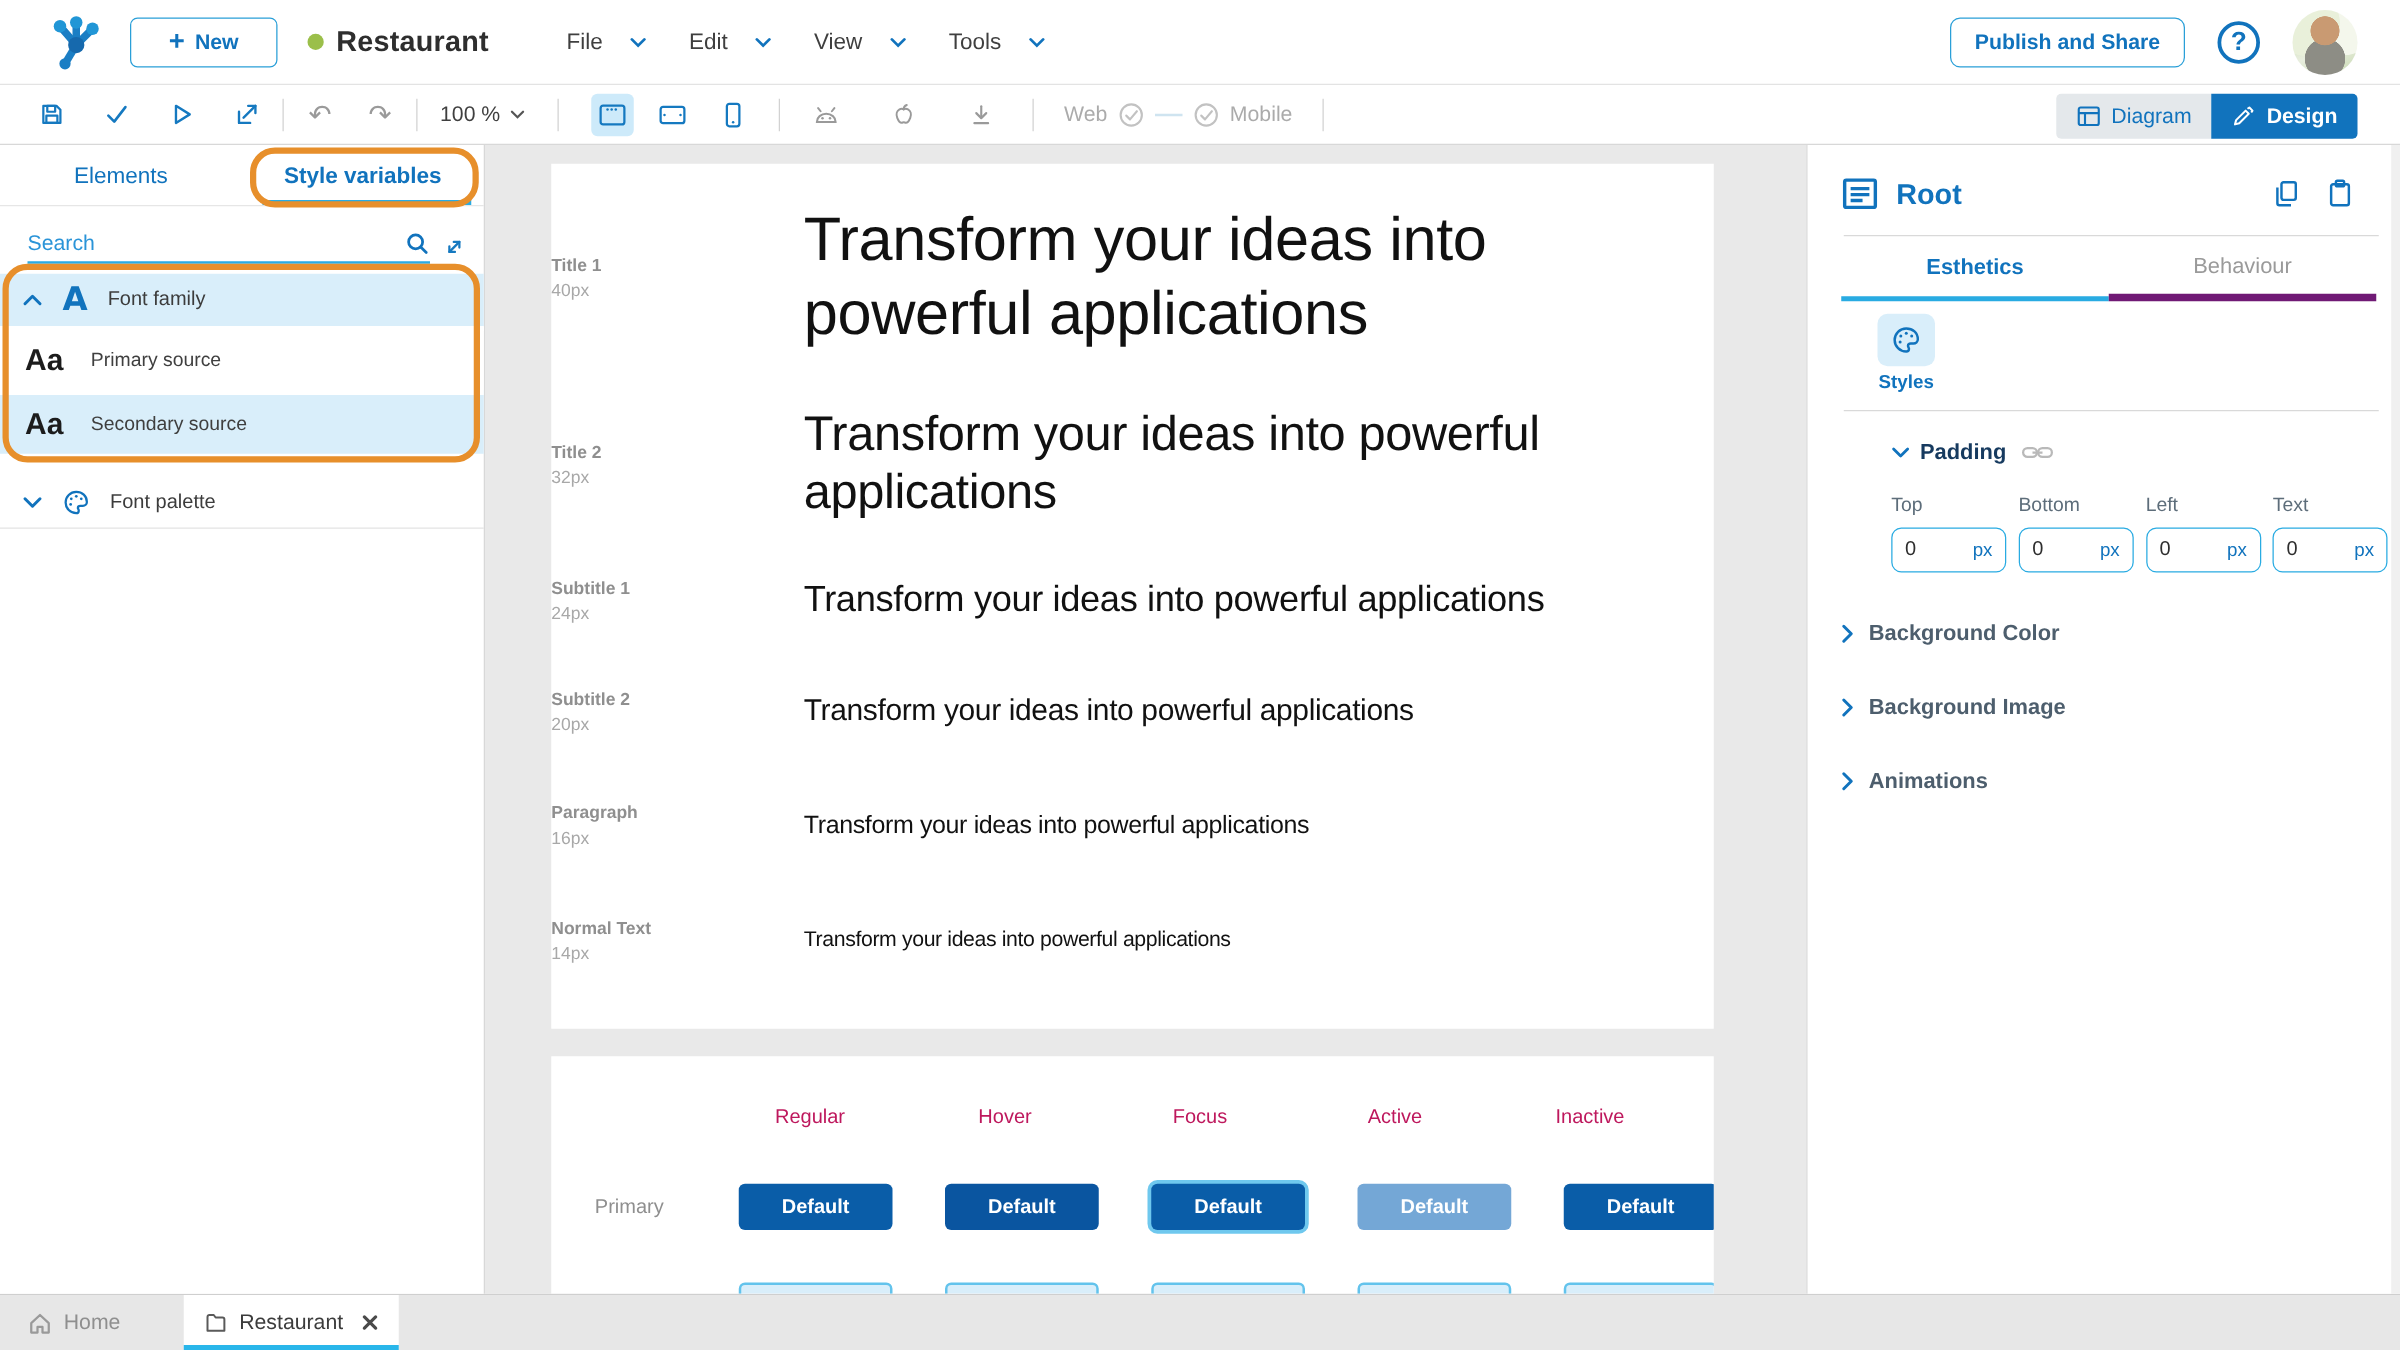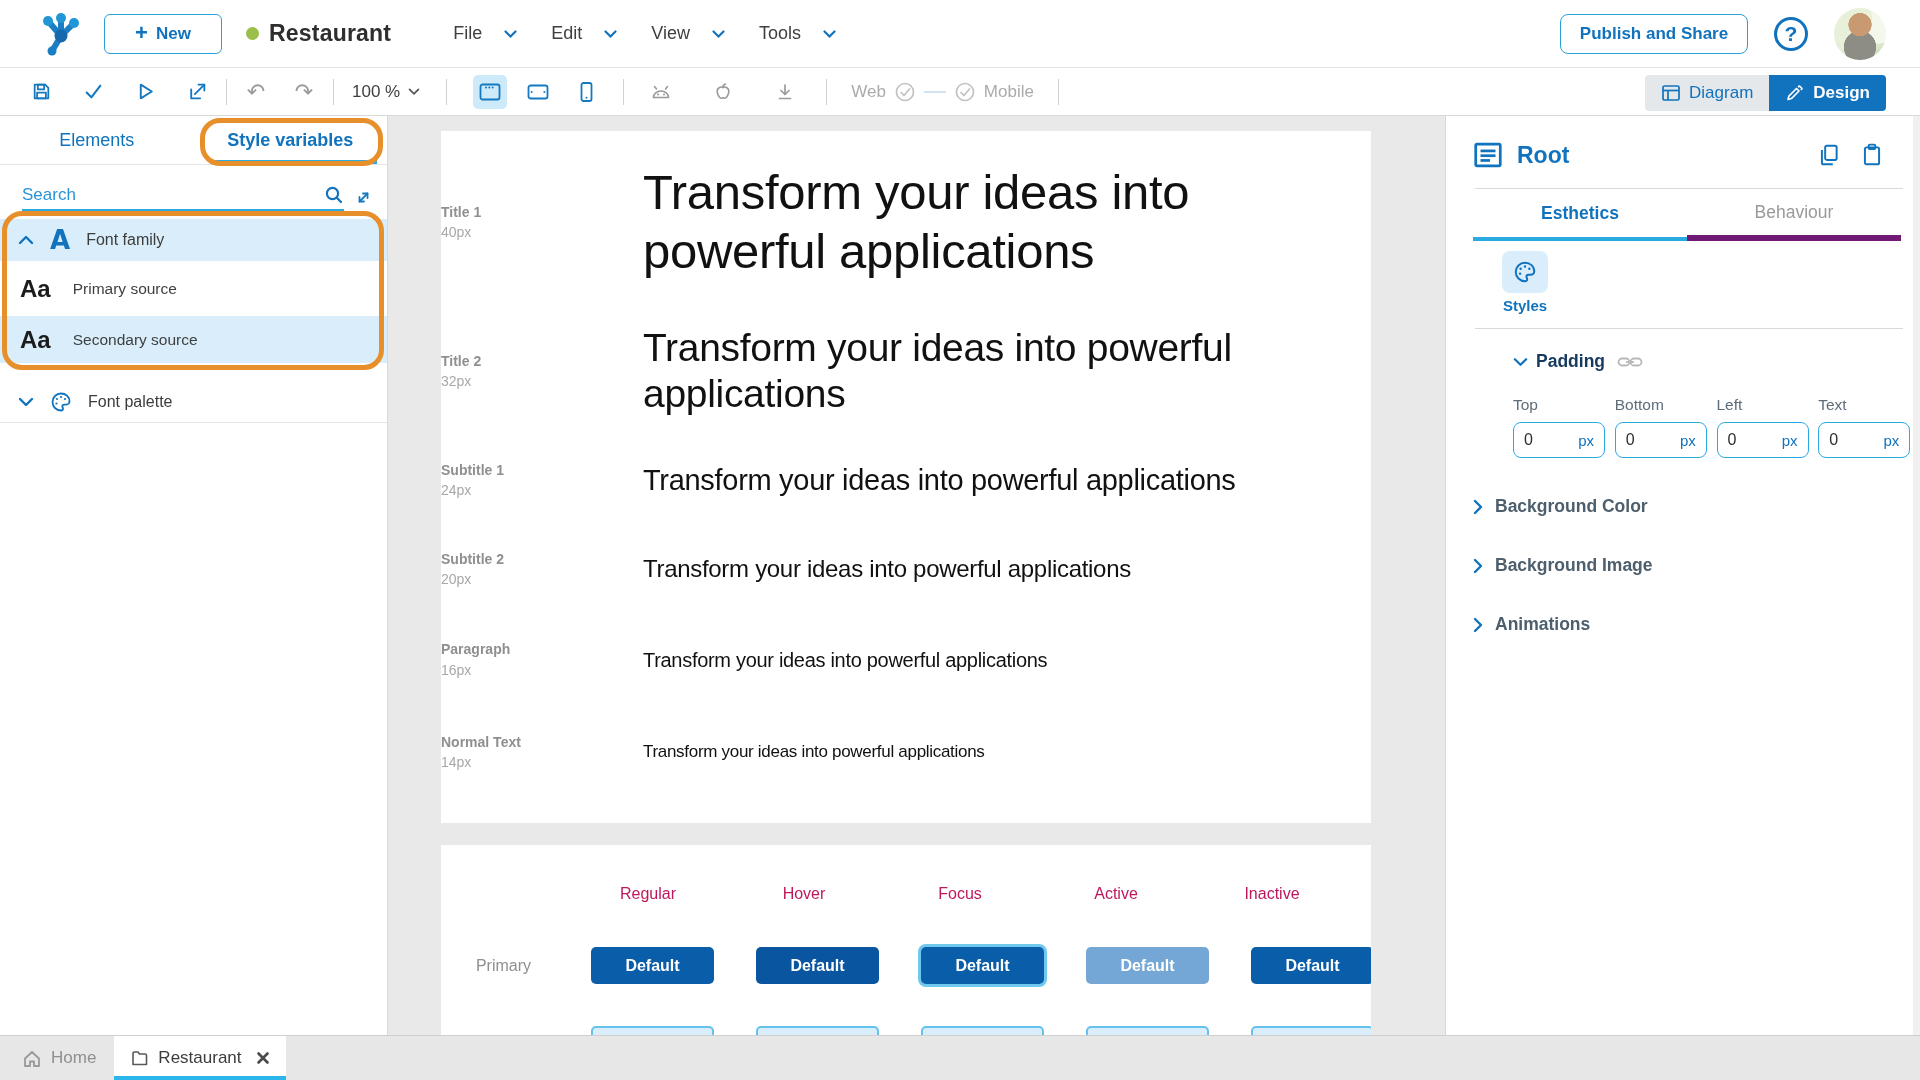--- a/index.html
+++ b/index.html
@@ -125,21 +125,21 @@
   .pad-fields { display:flex; margin-top:24px; }
   .pad-field { width:112px; }
   .pad-field .flbl { font-size:15.5px; color:#5d6d7a; margin-bottom:8px; }
   .pad-input { width:92px; height:36px; border:1.5px solid #29abe2; border-radius:8px; display:flex; align-items:center; padding:0 10px; }
   .pad-input input { width:40px; border:none; outline:none; font-size:16px; color:#2e2e2e; font-family:inherit; }
   .pad-input .unit { margin-left:auto; font-size:15px; color:#1173bd; }
   .collapse-row { display:flex; align-items:center; gap:12px; margin-top:38px; cursor:pointer; }
   .collapse-row .lbl { font-size:17.5px; font-weight:700; color:#4d5e6d; }
 
   
-  .bottombar { height:45px; background:#e7e7e7; border-top:1px solid #cfcfcf; display:flex; align-items:stretch; flex:0 0 auto; }
+  .bottombar { height:45px; background:#e7e7e7; border-top:1px solid #cfcfcf; display:flex; align-items:stretch; flex:0 0 auto;gap:33px; }
   .bt-home { display:flex; align-items:center; gap:9px; color:#8f8f8f; font-size:17px; padding:0 18px 0 22px; cursor:pointer; }
   .bt-tab { background:#fff; display:flex; align-items:center; gap:10px; padding:0 16px; font-size:17px; color:#3c3c3c; position:relative; cursor:pointer; }
   .bt-tab::after { content:""; position:absolute; left:0; right:0; bottom:0; height:4px; background:#29b6ea; }
   .bt-tab .page-ic { color:#5a5a5a; display:flex; }
   .bt-tab .x { color:#4a4a4a; display:flex; margin-left:4px; }
 
   
   .ring { position:absolute; border:5px solid #e78f2b; border-radius:20px; pointer-events:none; z-index:50; }
   .ring.tab { left:200px; top:118px; width:183px; height:48px; }
   .ring.fontfam { left:2px; top:211px; width:382px; height:159px; }

